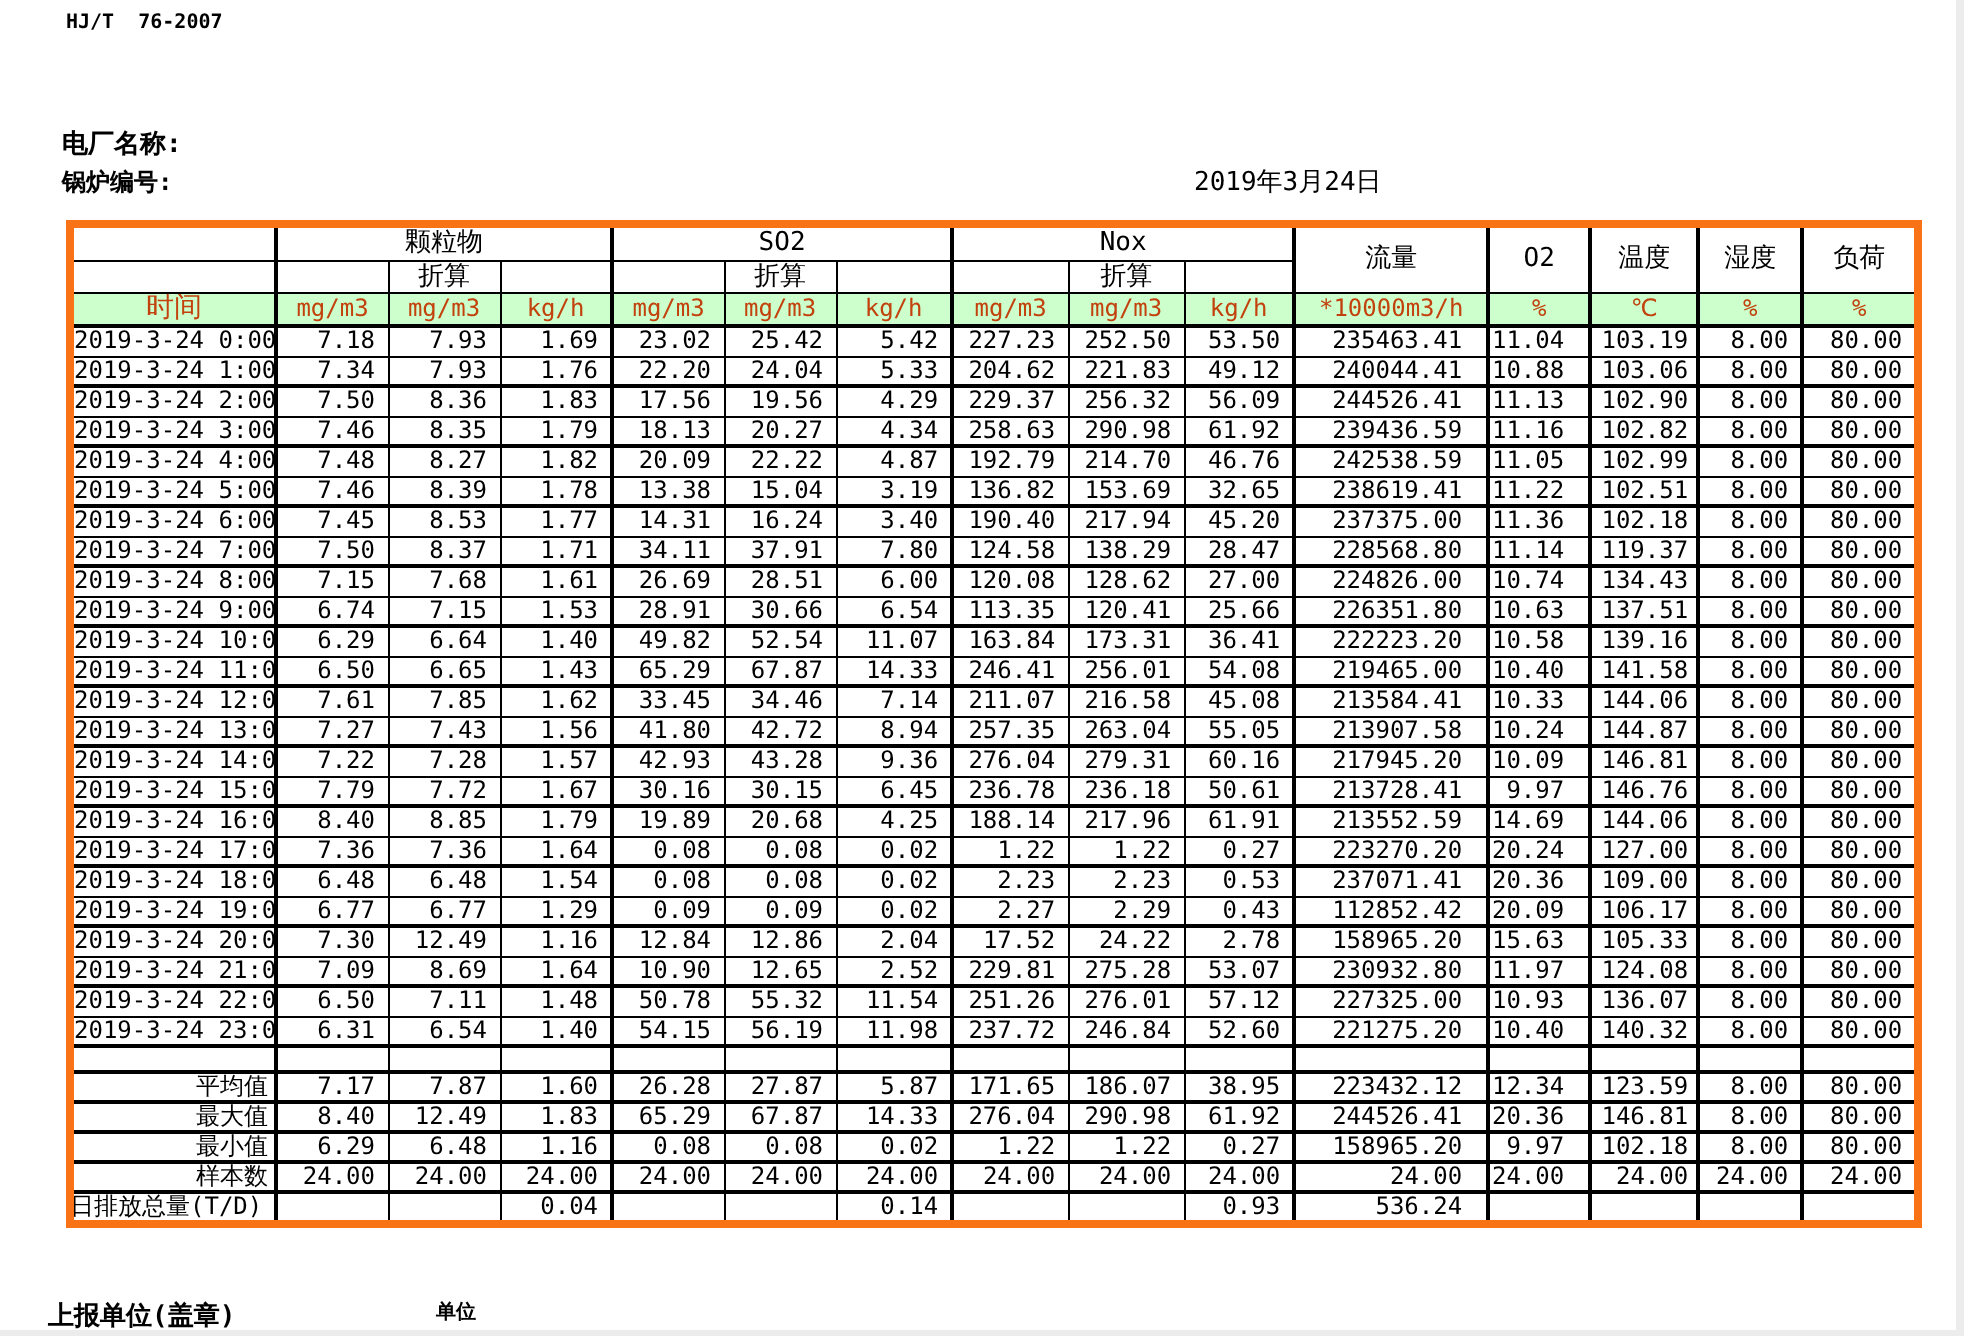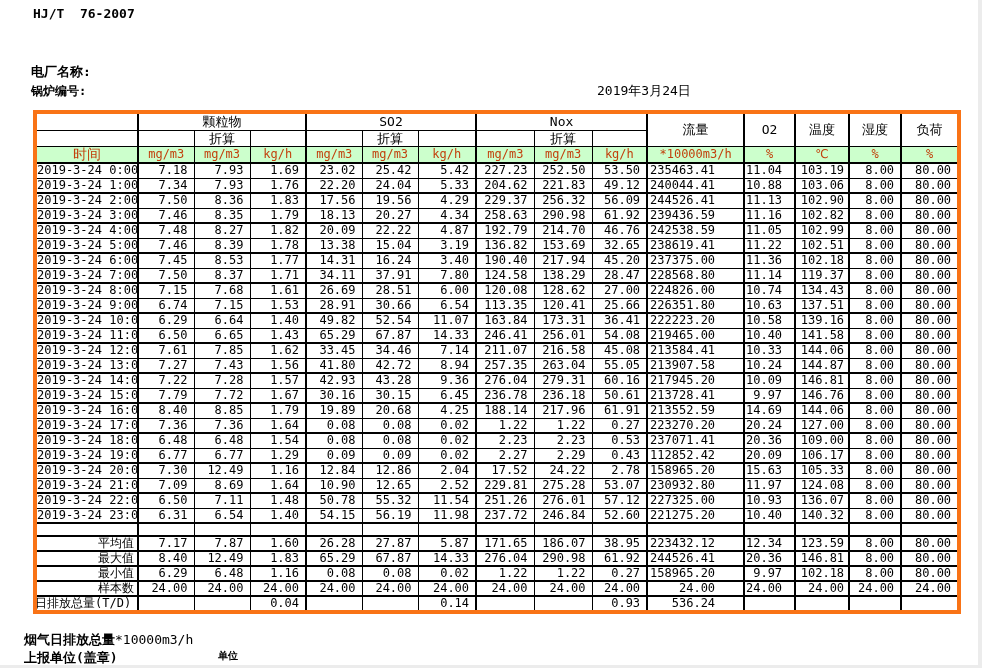--- a/index.html
+++ b/index.html
@@ -4,21 +4,21 @@
 <style>
   * { box-sizing: border-box; }
   html,body { margin:0; padding:0; background:#fff; }
   .page {
     position:relative; width:982px; height:668px; background:#fff;
     font-family:"DejaVu Sans Mono","DejaVu Sans","Liberation Sans",sans-serif;
     color:#000; overflow:hidden;
   }
   .edge-r { position:absolute; right:0; top:0; width:4px; height:668px; background:#ececec; }
   .edge-b { position:absolute; left:0; bottom:0; width:982px; height:3px; background:#ececec; }
-  .std   { position:absolute; left:33px;  top:6px;  font-weight:bold; font-size:13px; white-space:pre; }
+  .std   { position:absolute; left:33px;  top:6px;  font-weight:bold; font-size:10px; white-space:pre; }
   .title { position:absolute; left:228px; top:23px; font-weight:bold; font-size:16px; letter-spacing:1px; }
   .meta-plant  { position:absolute; left:31px;  top:63px; font-weight:bold; font-size:13px; }
   .meta-boiler { position:absolute; left:31px;  top:83px; font-weight:bold; font-size:12px; }
   .meta-date   { position:absolute; left:597px; top:82px; font-size:13px; }
 
   table.report {
     position:absolute; left:33px; top:110px;
     border-collapse:collapse; table-layout:fixed; width:924px;
     border:4px solid #f97316;
   }
@@ -29,21 +29,21 @@
   }
   .report thead tr.groups th, .report thead tr.groups td { height:18px; font-size:13px; }
   .report thead tr.zhesuan th, .report thead tr.zhesuan td { height:16px; font-size:13px; }
   .report tr.units th {
     background:#ccffcc; color:#c2410c; border-bottom-width:2px;
     height:17px; font-size:12px;
   }
   .report tr.units th.time-h { font-size:14px; }
   .gl { border-left-width:2px !important; }
   .report td.num  { text-align:right; padding-right:6px; }
-  .report td.c9   { padding-right:28px; }
+  .report td.c9   { padding-right:12px; }
   .report td.c10  { padding-right:12px; }
   .report td.c11  { padding-right:4px; }
   .report td.time-cell  { text-align:center; padding-right:22px; }
   .report tr.thickb td  { border-bottom-width:2px; }
   .report tr.blank td   { height:13px; }
   .report tr.summary td { border-top-width:2px; border-bottom-width:2px; height:13px; }
   .report td.label-cell { text-align:right; padding-right:3px; }
   .report td.left-label { text-align:left; padding-left:0; }
   .report td.left-label span { display:inline-block; margin-left:-2px; }
 
@@ -628,19 +628,18 @@
           <td class="num c8">0.93</td>
           <td class="num c9 gl">536.24</td>
           <td class="num c10 gl"></td>
           <td class="num c11 gl"></td>
           <td class="num c12 gl"></td>
           <td class="num c13 gl"></td>
         </tr>
       </tbody>
   </table>
 
-  <div class="f-flue"><span class="b">烟气日排放总量</span><span>*10000m3/h</span></div>
   <div class="f-report">上报单位(盖章)</div>
   <div class="f-unit">单位</div>
 
   <div class="edge-r"></div>
   <div class="edge-b"></div>
 </div>
 
 </body></html>

